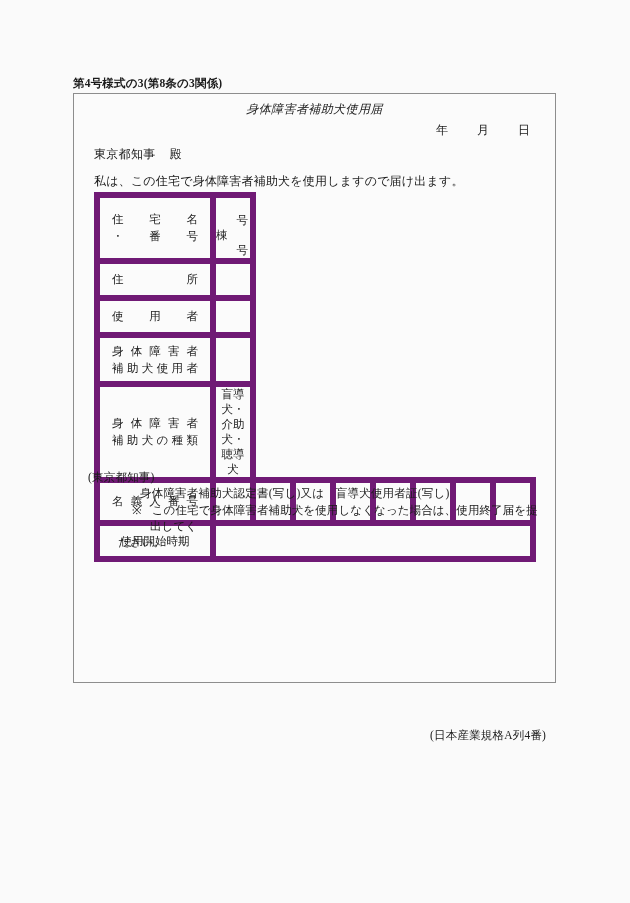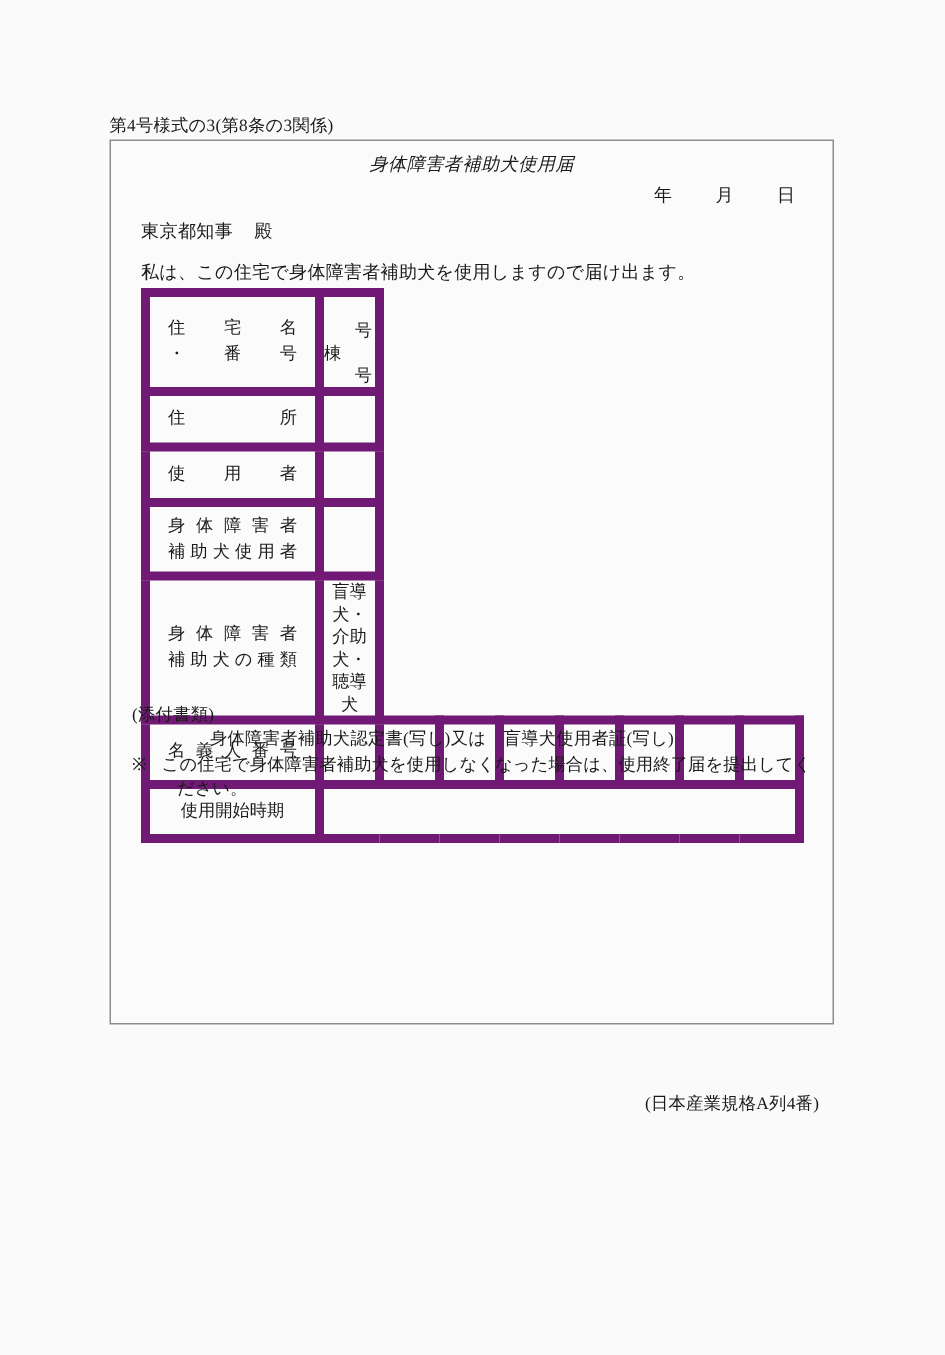--- a/index.html
+++ b/index.html
@@ -18,20 +18,21 @@
   }
 
   
   .form-number {
     position: absolute;
     left: 73px;
     top: 76px;
     font-size: 11.5px;
     letter-spacing: 0.2px;
     white-space: nowrap;
+    font-weight: bold;
   }
 
   
   .sheet {
     position: absolute;
     left: 73px;
     top: 93px;
     width: 483px;
     height: 590px;
     border: 1px solid #8d8d8d;
@@ -148,20 +149,21 @@
   .notes .attach-head { letter-spacing: 0.2px; }
   .notes .attach-body {
     margin-left: 52px;
     letter-spacing: 0.2px;
   }
   .notes .note-row {
     margin-top: 1px;
     padding-left: 18px;
     text-indent: -18px;
     letter-spacing: 0.1px;
+    margin-left: 44px;
   }
   .notes .note-row .mark { margin-right: 10px; }
   .notes .note-cont {
     margin-left: 30px;
   }
 
   
   .footer-note {
     position: absolute;
     left: 430px;
@@ -252,21 +254,21 @@
       <tr class="r7">
         <td class="lbl">
           <span class="plain">使用開始時期</span>
         </td>
         <td class="val" colspan="8"></td>
       </tr>
     </tbody>
   </table>
 
   <div class="notes">
-    <div class="attach-head">(添付書類)</div>
+    <div class="attach-head">(東京都知事)</div>
     <div class="attach-body">身体障害者補助犬認定書(写し)又は　盲導犬使用者証(写し)</div>
     <div class="note-row">
       <span class="mark">※</span><span>この住宅で身体障害者補助犬を使用しなくなった場合は、使用終了届を提出してく</span>
     </div>
     <div class="note-cont">ださい。</div>
   </div>
 
 </div>
 
 <div class="footer-note">(日本産業規格A列4番)</div>

